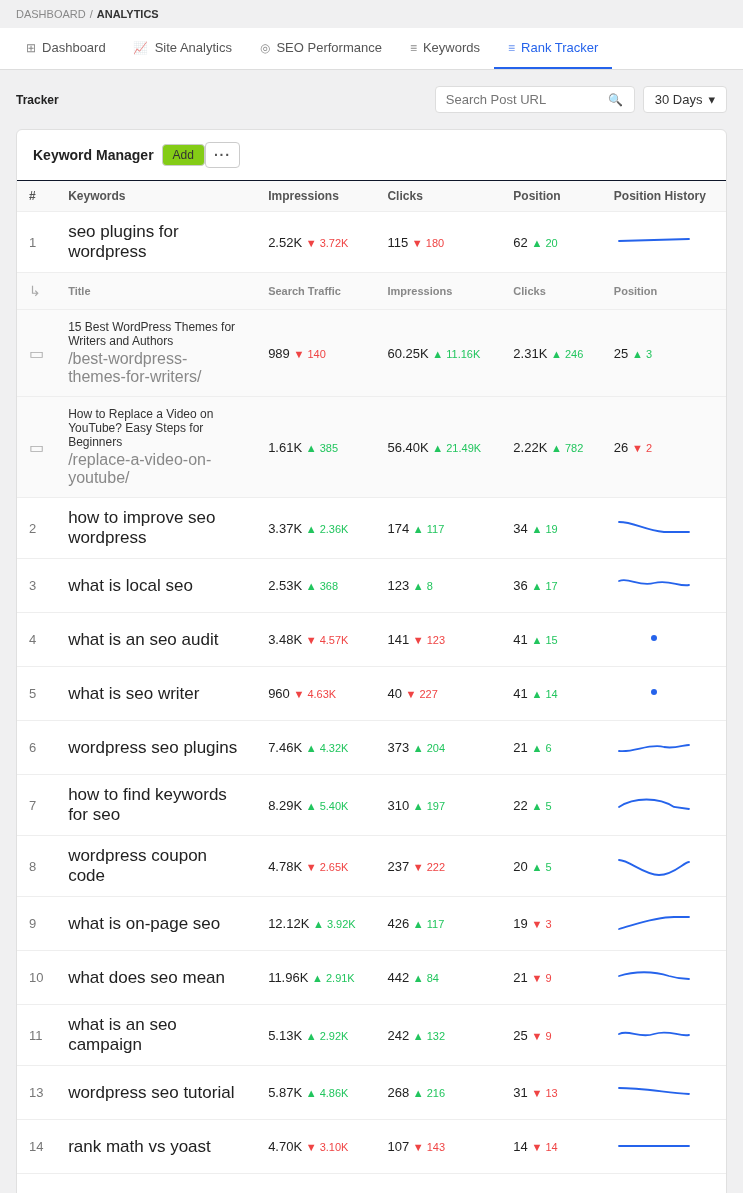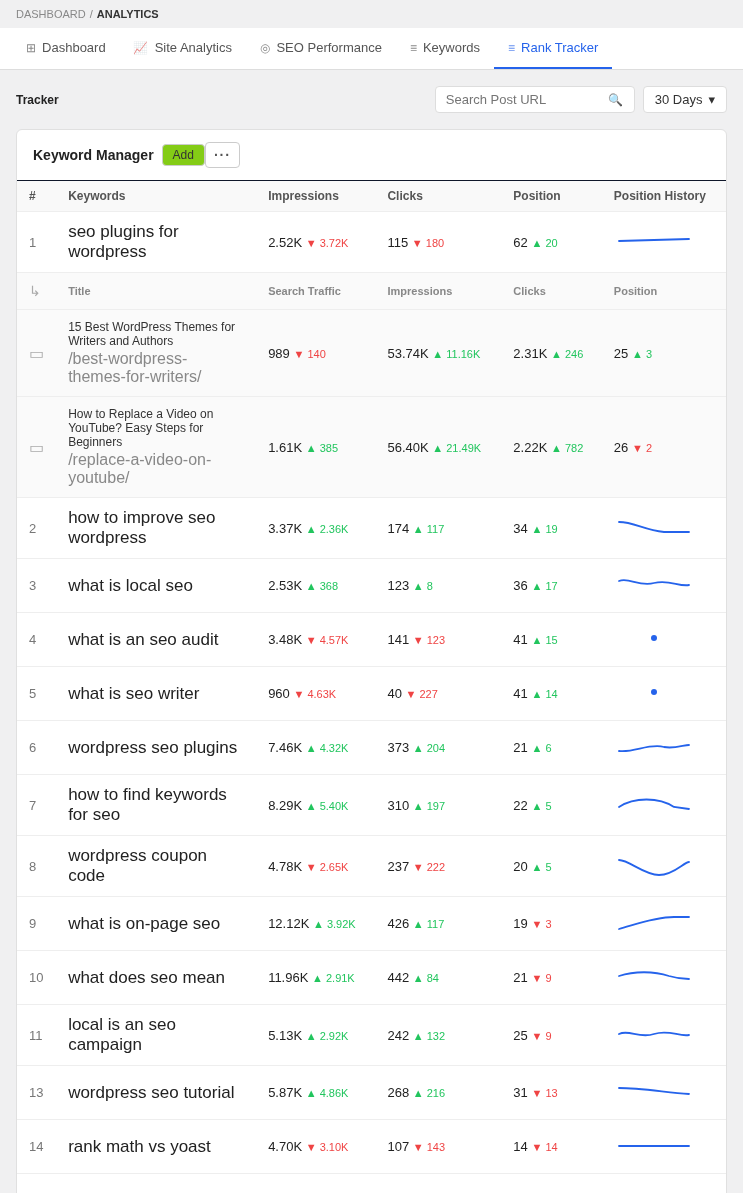--- a/index.html
+++ b/index.html
@@ -144,21 +144,21 @@
           </tr>
           <tr class="sub-row">
             <td class="article-icon">▭</td>
             <td>
               <div class="article-info">
                 <span class="article-title">15 Best WordPress Themes for Writers and Authors</span>
                 <span class="article-url">/best-wordpress-themes-for-writers/</span>
               </div>
             </td>
             <td><span class="val">989</span> <span class="down arrow-down">140</span></td>
-            <td><span class="val">53.74K</span> <span class="up arrow-up">11.16K</span></td>
+            <td><span class="val">60.25K</span> <span class="up arrow-up">11.16K</span></td>
             <td><span class="val">2.31K</span> <span class="up arrow-up">246</span></td>
             <td><span class="val">25</span> <span class="up arrow-up">3</span></td>
           </tr>
           <tr class="sub-row">
             <td class="article-icon">▭</td>
             <td>
               <div class="article-info">
                 <span class="article-title">How to Replace a Video on YouTube? Easy Steps for Beginners</span>
                 <span class="article-url">/replace-a-video-on-youtube/</span>
               </div>
@@ -253,21 +253,21 @@
             <td class="keyword-name">what does seo mean</td>
             <td><span class="val">11.96K</span> <span class="up arrow-up">2.91K</span></td>
             <td><span class="val">442</span> <span class="up arrow-up">84</span></td>
             <td><span class="val">21</span> <span class="down arrow-down">9</span></td>
             <td class="trend-cell"><svg width="80" height="30" viewBox="0 0 80 30">
                 <path d="M5,15 C20,10 40,10 55,15 C65,18 70,18 75,18" stroke="#2563eb" stroke-width="1.8" fill="none" stroke-linecap="round"></path>
               </svg></td>
           </tr>
           <tr>
             <td class="row-num">11</td>
-            <td class="keyword-name">local is an seo campaign</td>
+            <td class="keyword-name">what is an seo campaign</td>
             <td><span class="val">5.13K</span> <span class="up arrow-up">2.92K</span></td>
             <td><span class="val">242</span> <span class="up arrow-up">132</span></td>
             <td><span class="val">25</span> <span class="down arrow-down">9</span></td>
             <td class="trend-cell"><svg width="80" height="30" viewBox="0 0 80 30">
                 <path d="M5,15 C15,10 25,20 40,15 C55,10 65,18 75,16" stroke="#2563eb" stroke-width="1.8" fill="none" stroke-linecap="round"></path>
               </svg></td>
           </tr>
           <tr>
             <td class="row-num">13</td>
             <td class="keyword-name">wordpress seo tutorial</td>

